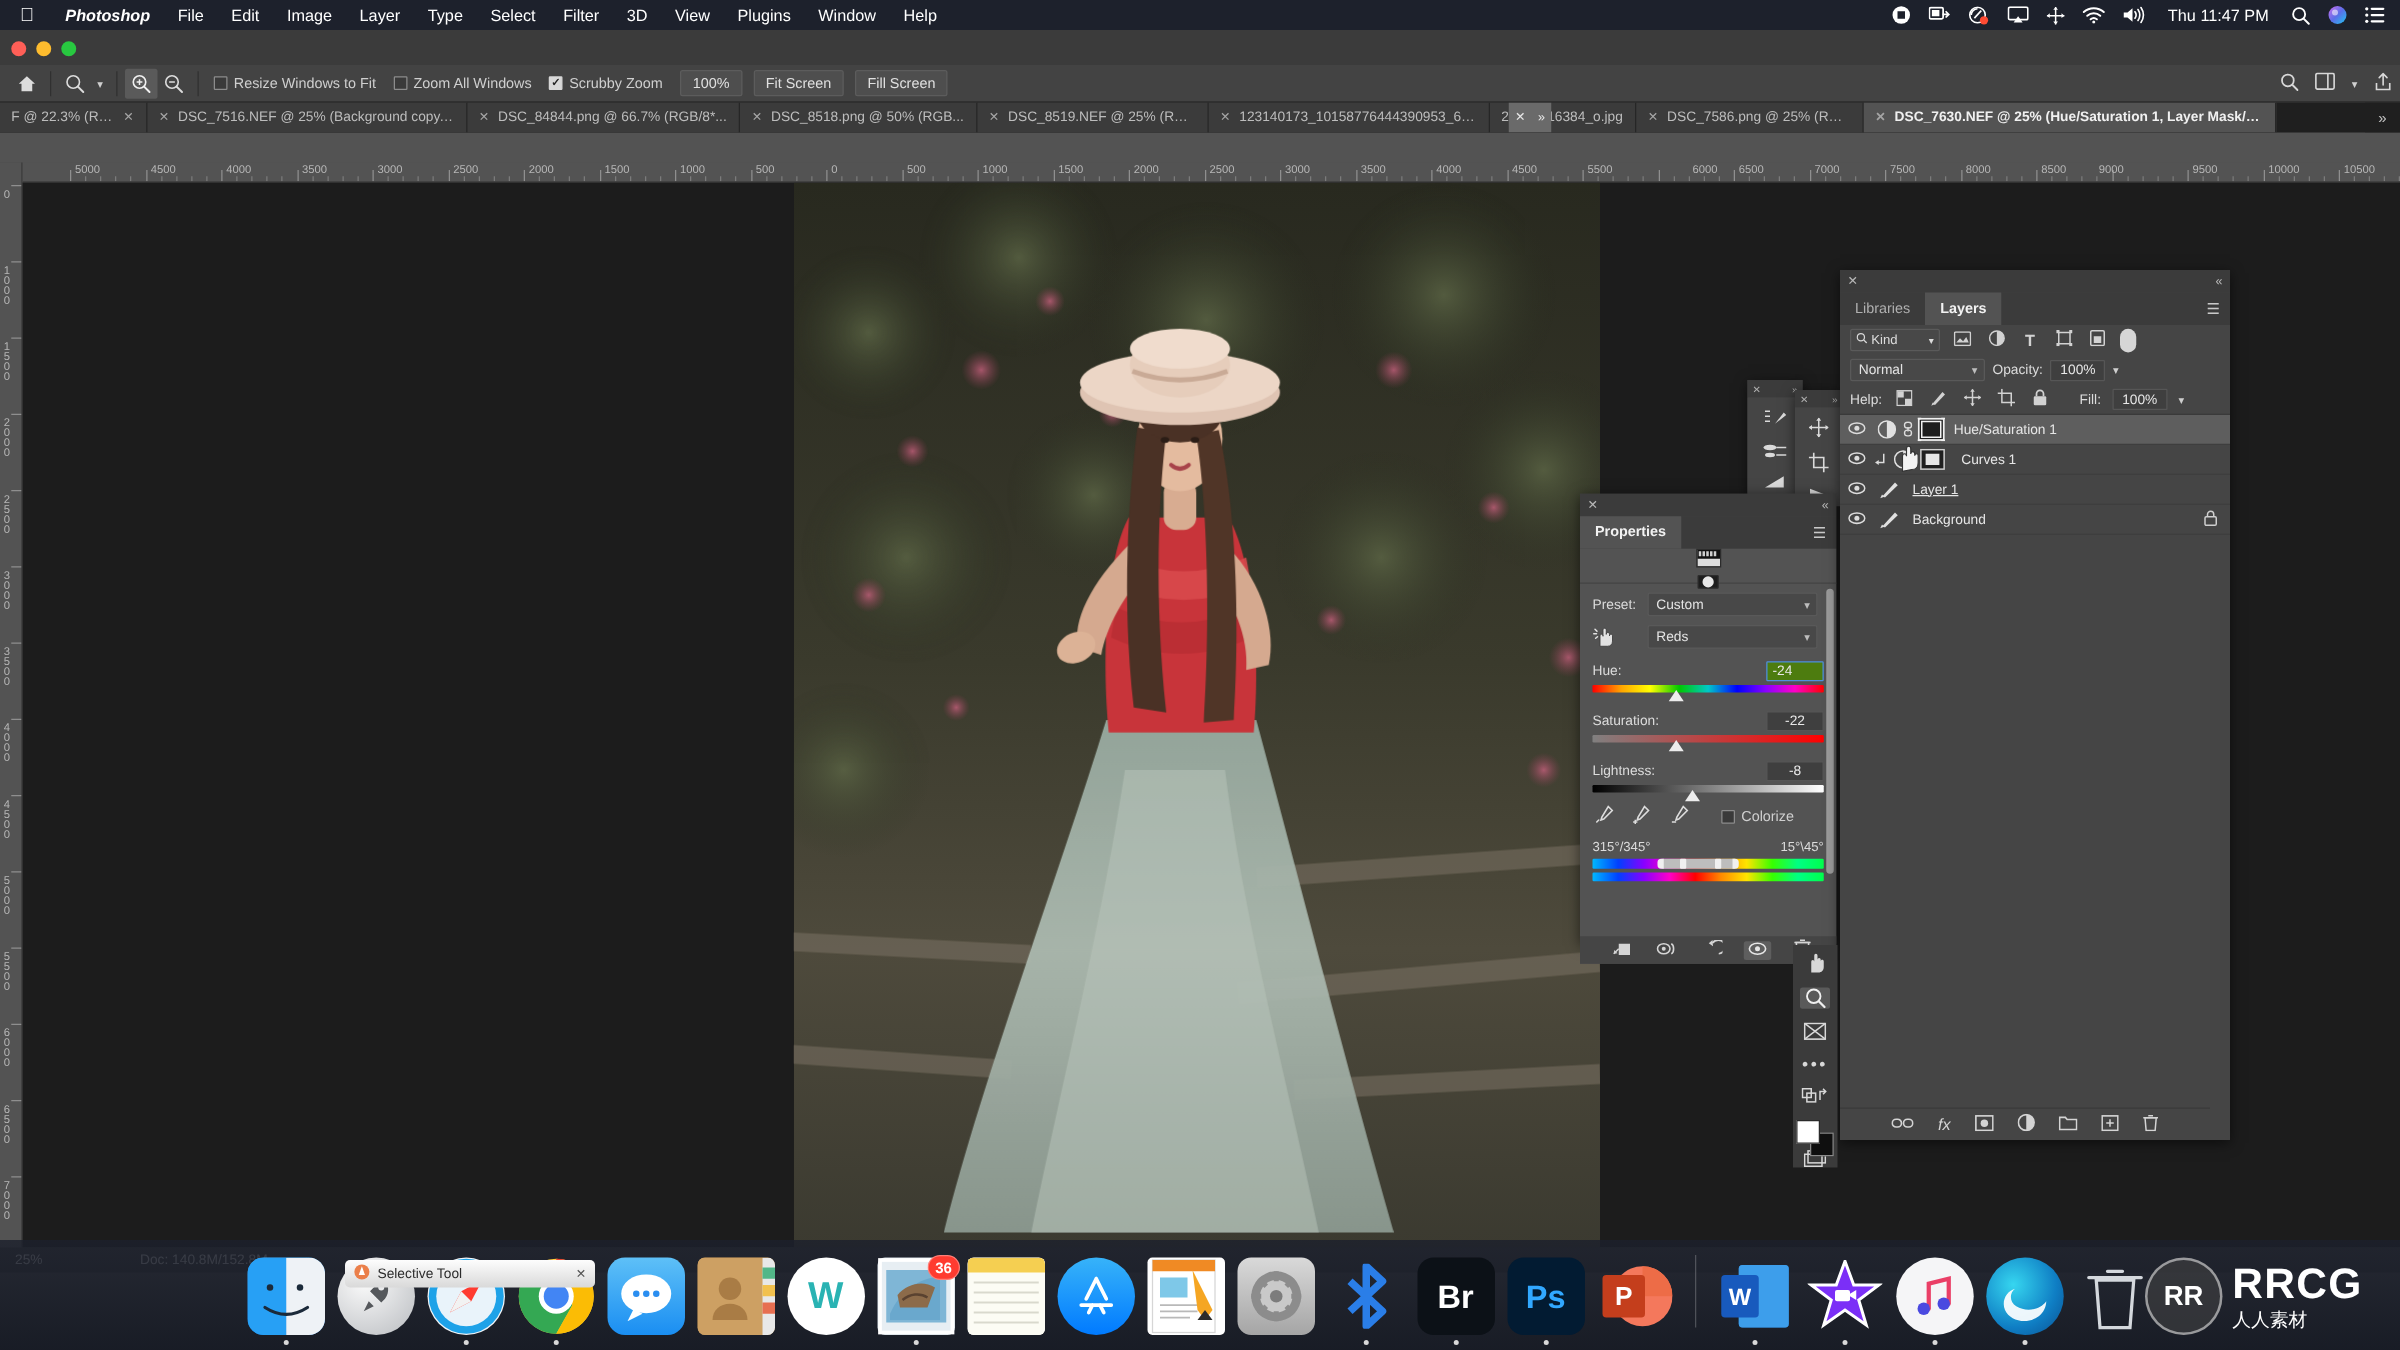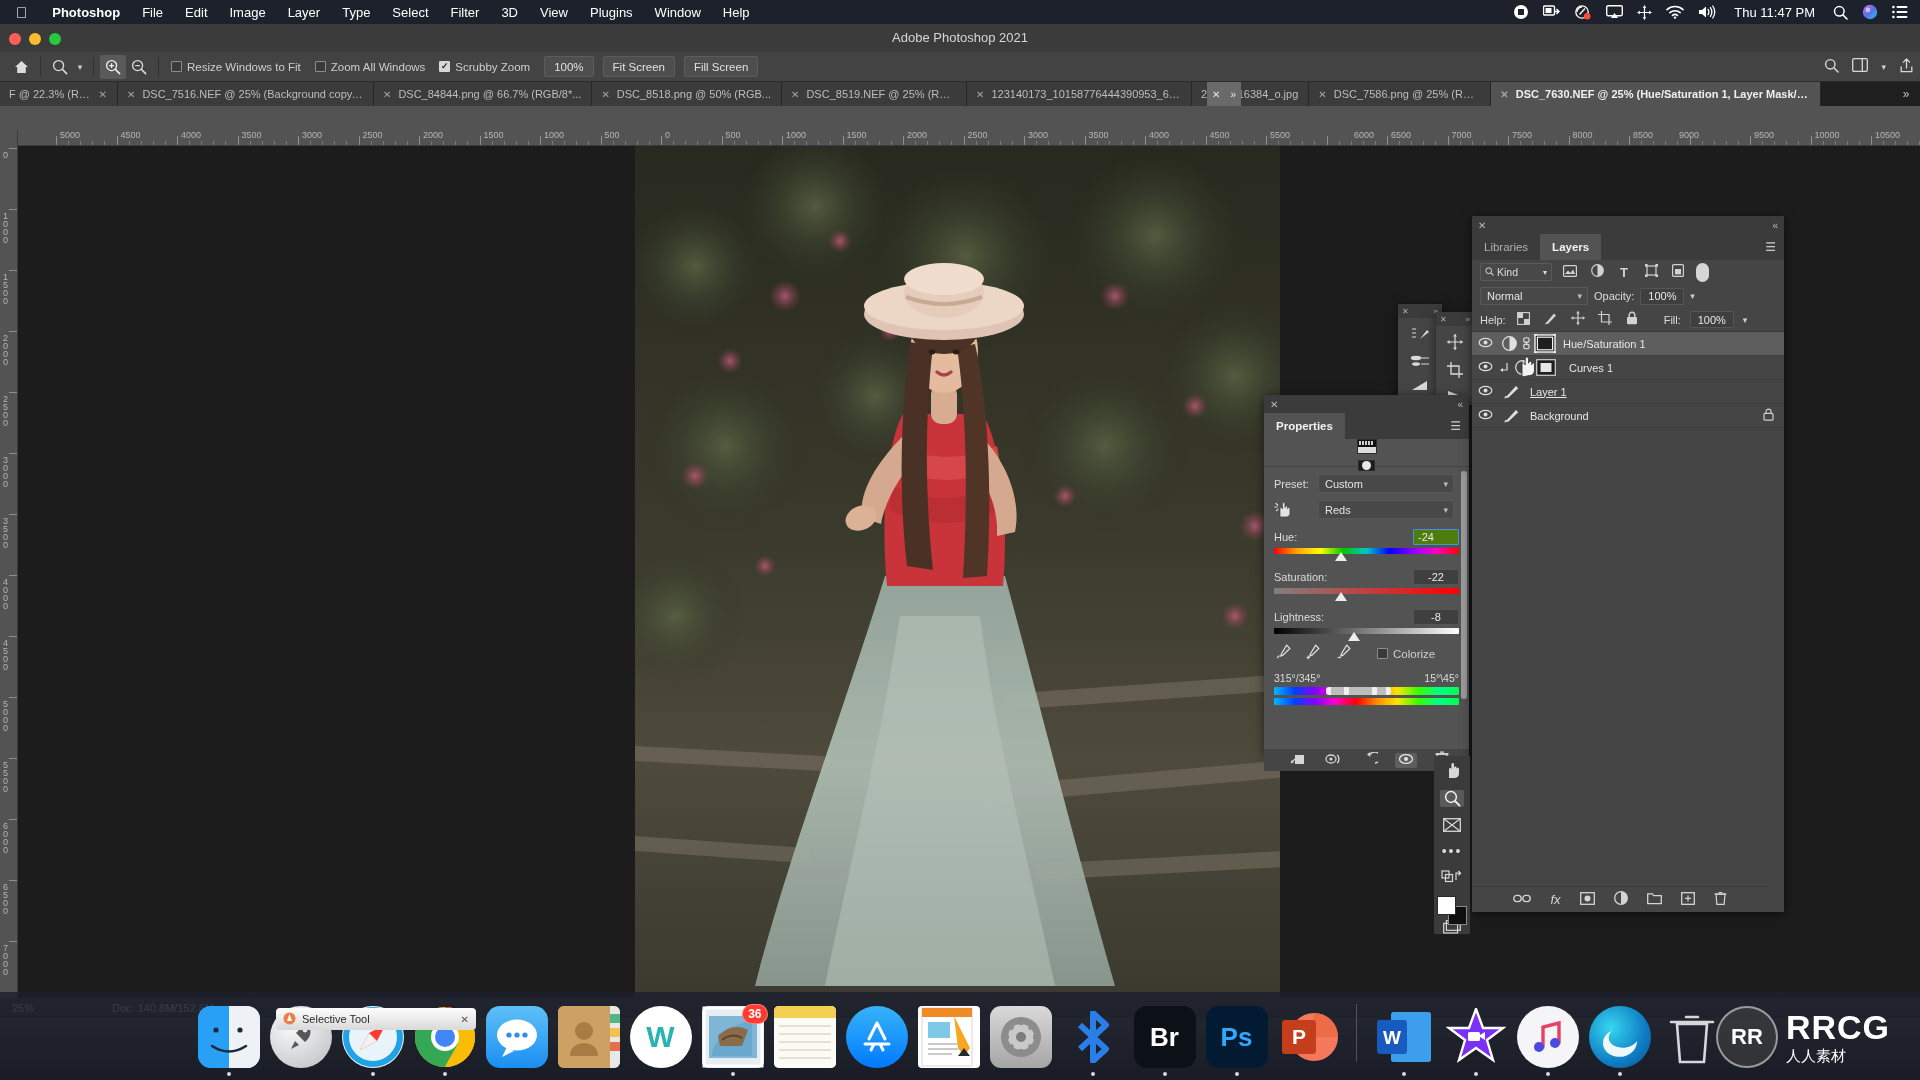--- a/index.html
+++ b/index.html
@@ -4,21 +4,21 @@
 <style>
   * { box-sizing: border-box; margin:0; padding:0; }
   html,body { width:1920px; height:1080px; overflow:hidden; background:#000; }
   body { font-family:"Liberation Sans", sans-serif; font-size:12px; color:#c8c8c8; -webkit-font-smoothing:antialiased; }
 
   
   #menubar { position:absolute; left:0; top:0; width:1920px; height:24px;
              background:#1d212c; display:flex; align-items:center; color:#fff; font-size:13px; z-index:70;}
   #menubar .apple { padding:0 14px 0 16px; font-size:15px; line-height:1; }
   #menubar .mi { padding:0 11px; white-space:nowrap; }
-  #menubar .mi.bold { font-weight:bold; }
+  #menubar .mi.bold { font-weight:bold;font-style:italic; }
   #menubar .right { margin-left:auto; display:flex; align-items:center; gap:14px; padding-right:12px; }
   #menubar .right .ic { display:inline-flex; align-items:center; justify-content:center; }
 
   
   #ps { position:absolute; left:0; top:24px; width:1920px; height:1056px; background:#535353; }
 
   
   #titlebar { position:relative; height:28px; background:#3b3b3b; }
   #traffic { position:absolute; left:9px; top:9px; display:flex; gap:8px; }
   #traffic i { width:12px; height:12px; border-radius:50%; display:block; }
@@ -292,21 +292,20 @@
 </div>
 
 <div id="ps">
 
   <div id="titlebar">
     <div id="traffic">
       <i class="r"></i>
       <i class="y"></i>
       <i class="g"></i>
     </div>
-    <div id="app-title">Adobe Photoshop 2021</div>
   </div>
 
   <div id="optbar">
     <span class="ob-ico">
       <svg width="15" height="14" viewBox="0 0 15 14">
           <path d="M7.5 1 14 7h-2.2v6H3.2V7H1z" fill="#dcdcdc"></path>
         </svg>
     </span>
     <span class="ob-sep"></span>
     <span class="ob-ico">

